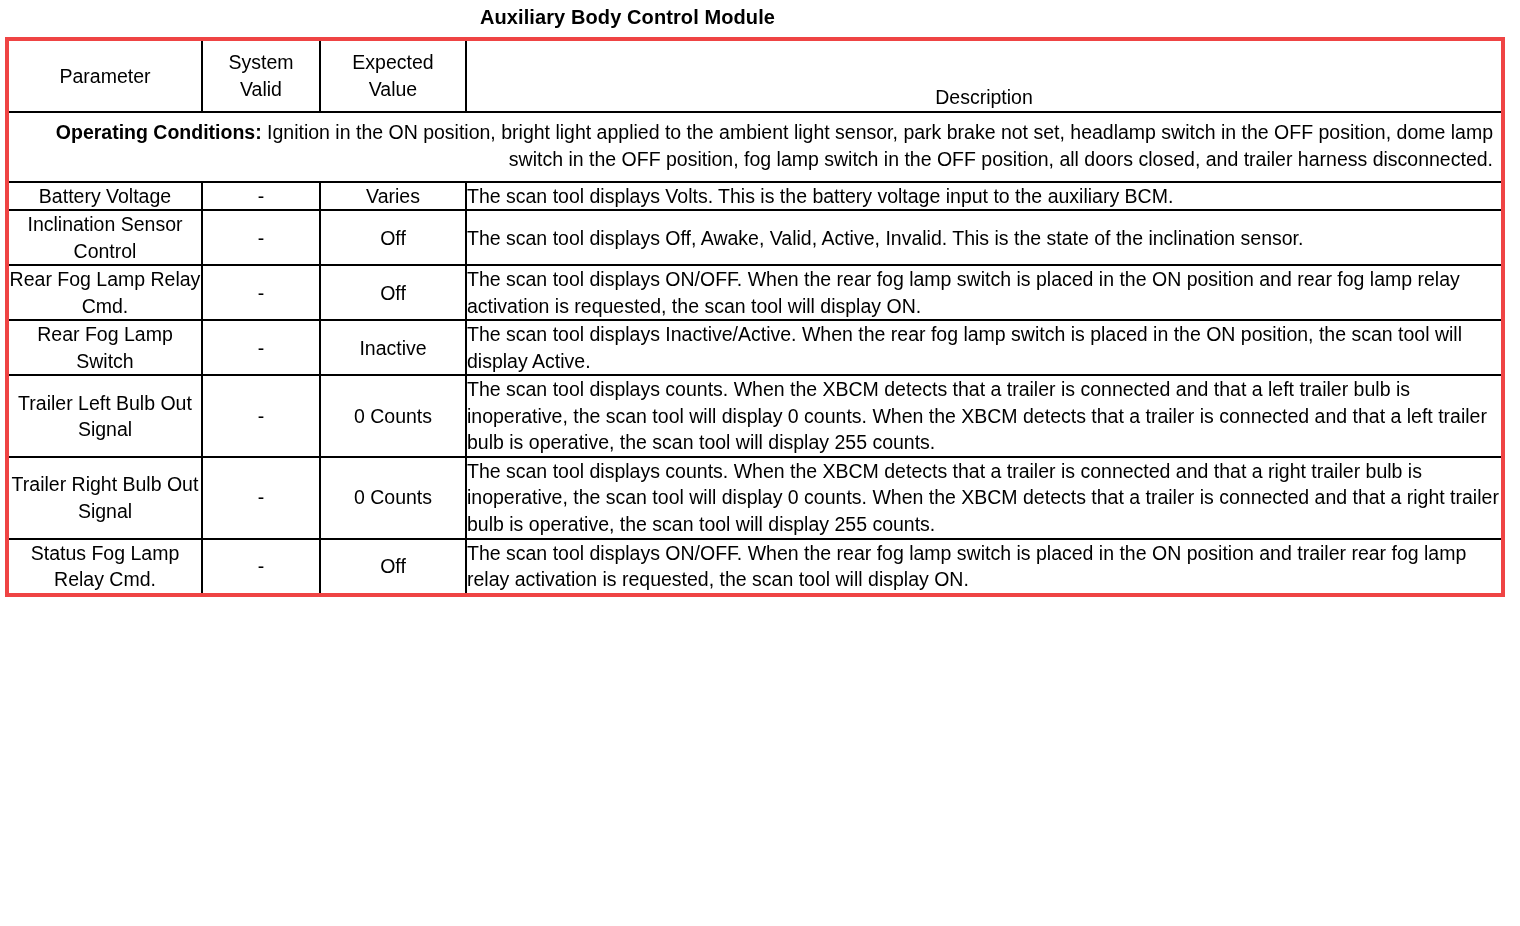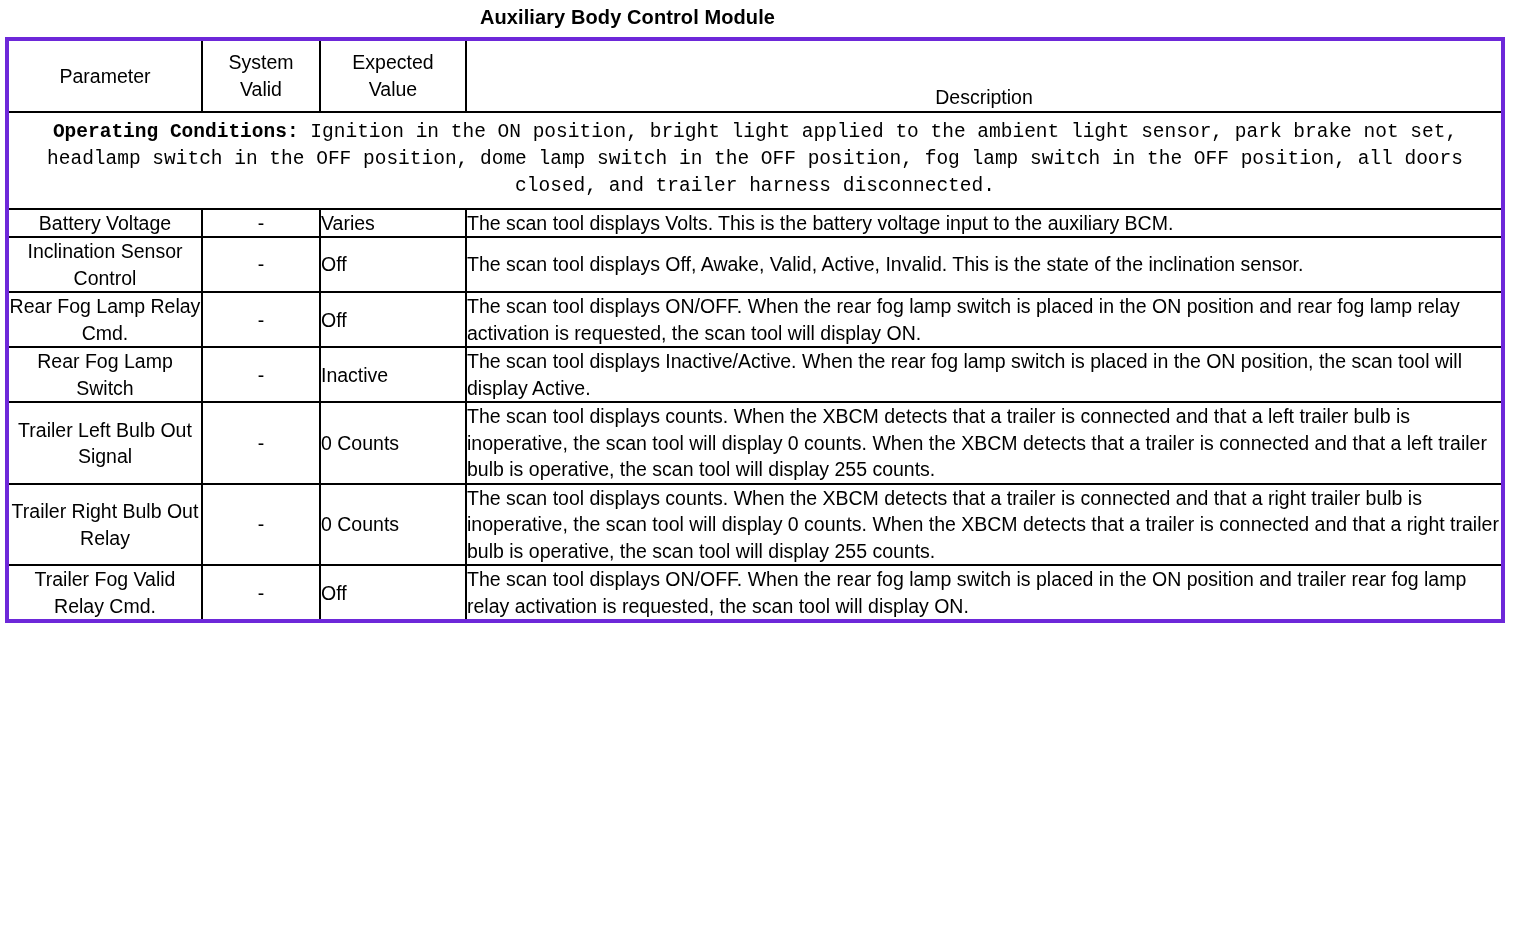--- a/index.html
+++ b/index.html
@@ -27,21 +27,21 @@
     line-height: 1;
     padding-top: 7px;
     padding-bottom: 10px;
     letter-spacing: 0.1px;
   }
   table.param-table {
     border-collapse: collapse;
     table-layout: fixed;
     width: 1500px;
     margin-left: 5px;
-    border: 4px solid #6d28d9;
+    border: 4px solid #ef4444;
   }
   table.param-table td,
   table.param-table th {
     border: 2px solid #000;
     padding: 0;
     vertical-align: middle;
     font-weight: normal;
     font-size: 19.5px;
     line-height: 1.36;
   }
@@ -59,38 +59,38 @@
     height: 70px;
     padding: 0 4px 8px 4px;
     line-height: 1.22;
   }
   thead th.desc-head {
     vertical-align: bottom;
   }
 
   tr.cond-row td {
     padding: 6px 8px 8px 8px;
-    text-align: center;
+    text-align: right;
     vertical-align: top;
     line-height: 1.38;
-    font-family: Liberation Mono, monospace;
   }
   tr.cond-row b { font-weight: bold; }
 
   td.param-cell {
     text-align: center;
     padding: 5px 6px 5px 7px;
     vertical-align: middle;
     line-height: 1.38;
   }
   td.state-cell {
     text-align: center;
     vertical-align: middle;
   }
   td.value-cell {
+    text-align: center;
     vertical-align: middle;
   }
   td.desc-cell {
     text-align: left;
     padding: 5px 10px 5px 8px;
     vertical-align: middle;
     line-height: 1.38;
   }
 </style>
 </head>
@@ -149,26 +149,26 @@
           <td class="value-cell">Inactive</td>
           <td class="desc-cell">The scan tool displays Inactive/Active. When the rear fog lamp switch is placed in the ON position, the scan tool will display Active.</td>
         </tr>
         <tr>
           <td class="param-cell">Trailer Left Bulb Out Signal</td>
           <td class="state-cell">-</td>
           <td class="value-cell">0 Counts</td>
           <td class="desc-cell">The scan tool displays counts. When the XBCM detects that a trailer is connected and that a left trailer bulb is inoperative, the scan tool will display 0 counts. When the XBCM detects that a trailer is connected and that a left trailer bulb is operative, the scan tool will display 255 counts.</td>
         </tr>
         <tr>
-          <td class="param-cell">Trailer Right Bulb Out Relay</td>
+          <td class="param-cell">Trailer Right Bulb Out Signal</td>
           <td class="state-cell">-</td>
           <td class="value-cell">0 Counts</td>
           <td class="desc-cell">The scan tool displays counts. When the XBCM detects that a trailer is connected and that a right trailer bulb is inoperative, the scan tool will display 0 counts. When the XBCM detects that a trailer is connected and that a right trailer bulb is operative, the scan tool will display 255 counts.</td>
         </tr>
         <tr>
-          <td class="param-cell">Trailer Fog Valid Relay Cmd.</td>
+          <td class="param-cell">Status Fog Lamp Relay Cmd.</td>
           <td class="state-cell">-</td>
           <td class="value-cell">Off</td>
           <td class="desc-cell">The scan tool displays ON/OFF. When the rear fog lamp switch is placed in the ON position and trailer rear fog lamp relay activation is requested, the scan tool will display ON.</td>
         </tr>
       </tbody>
   </table>
 </div>
 
 </body></html>

